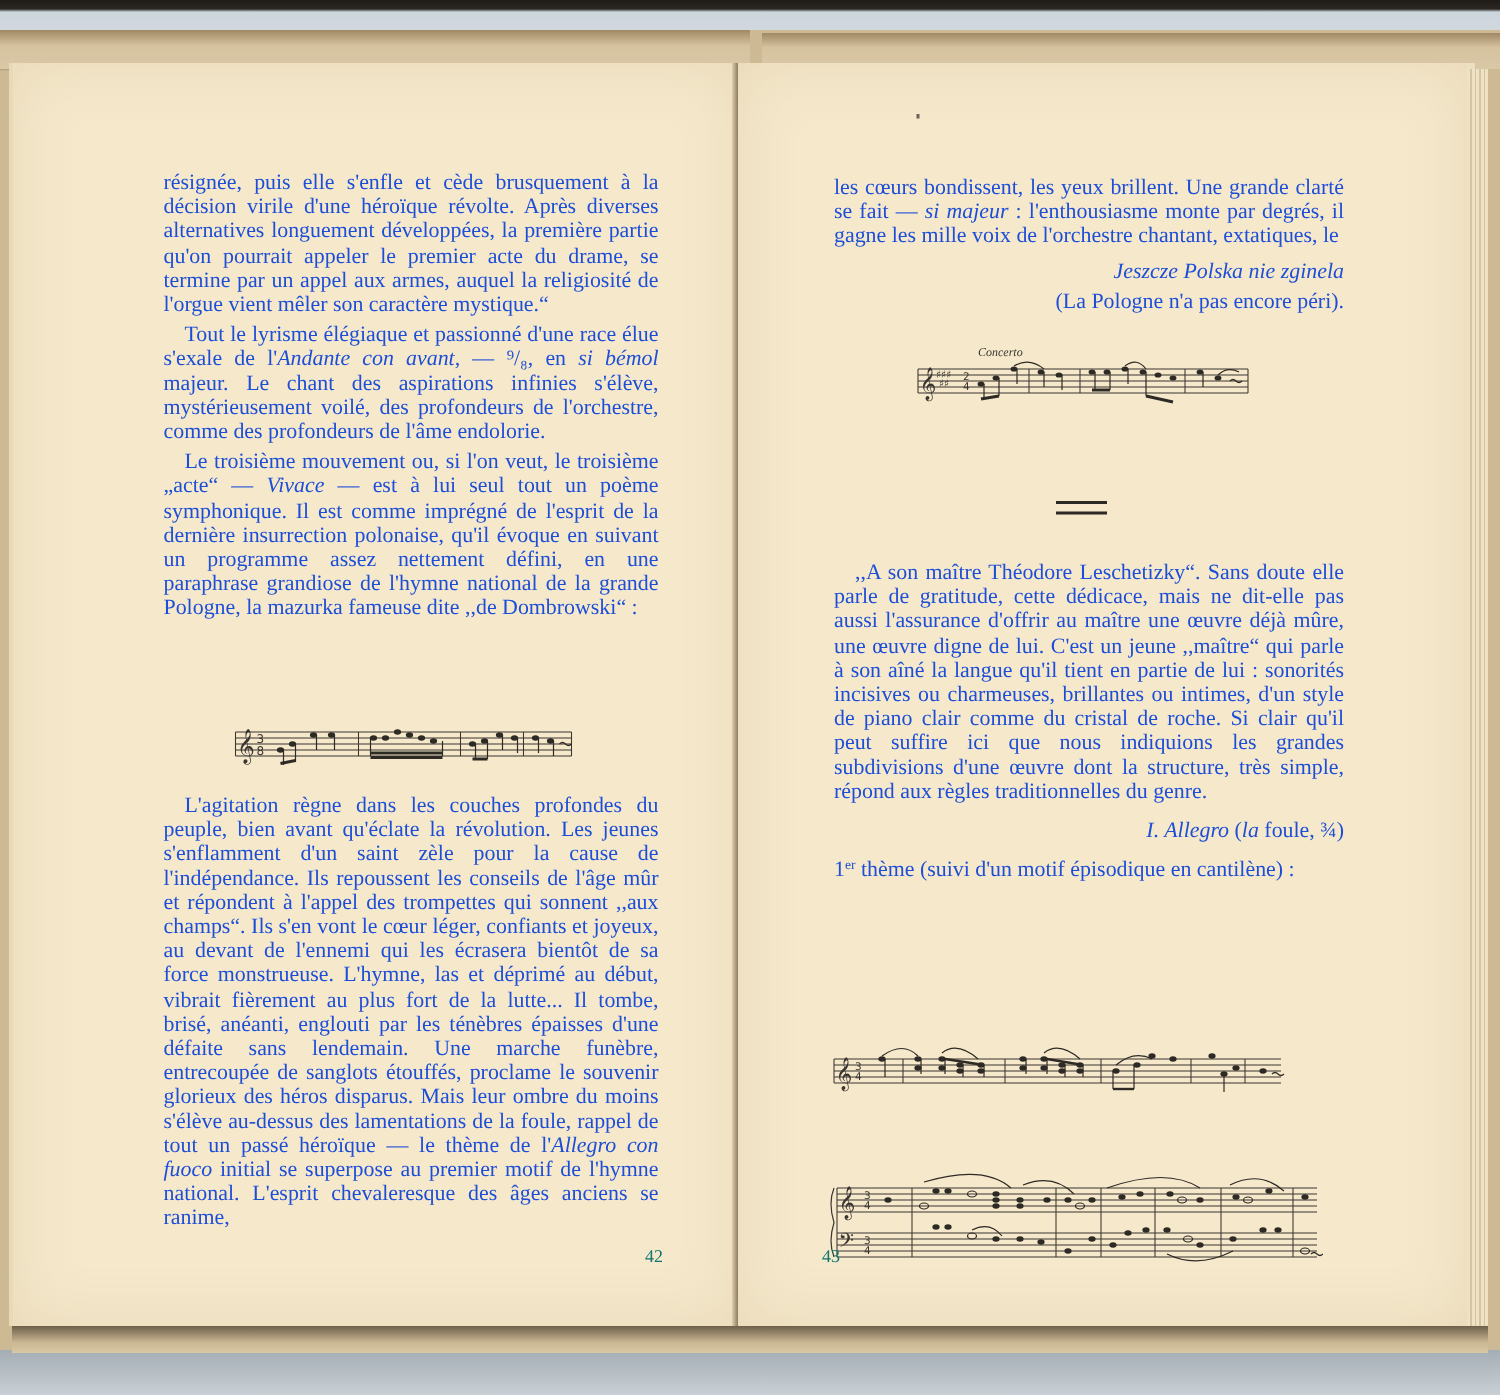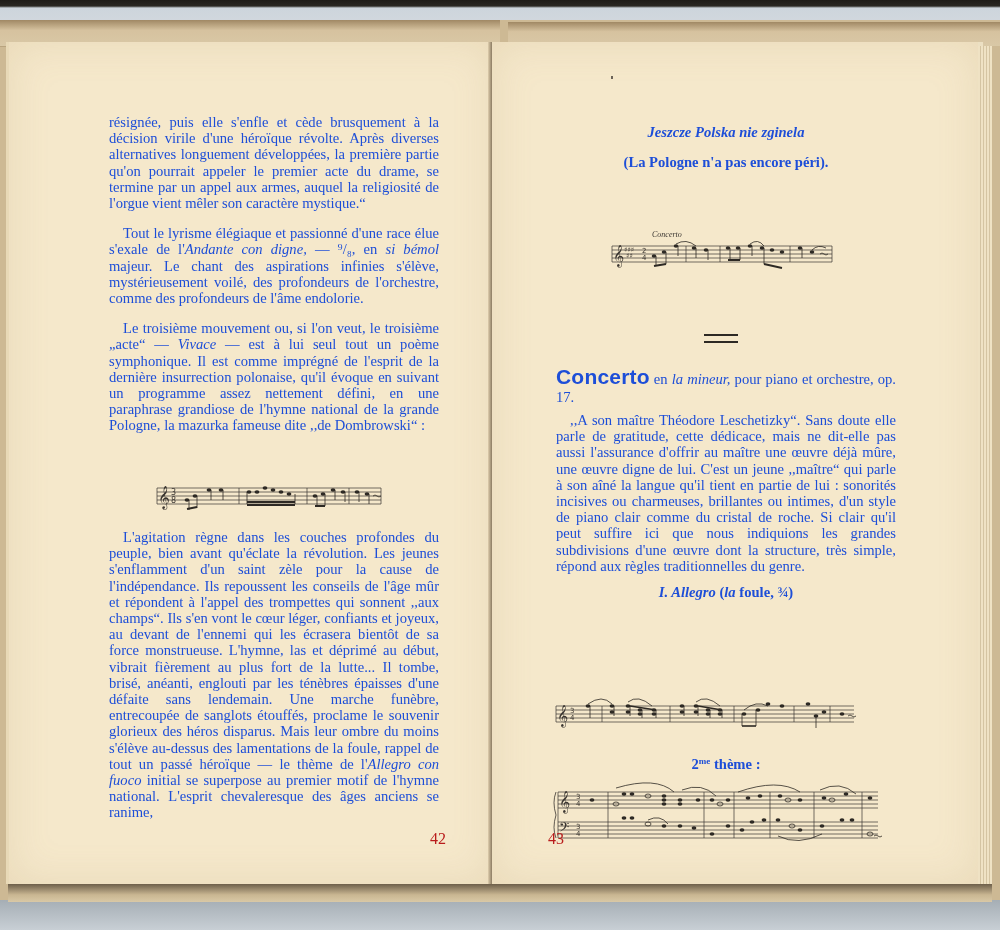--- a/index.html
+++ b/index.html
@@ -47,25 +47,25 @@
       background: linear-gradient(#6d5f4a, #c9b692 60%, #d9c8a6);
     }
     .text-block {
       position: absolute;
       font-size: 14.6px; line-height: 16.2px;
       text-align: justify;
       color: #1d4ed8;
     }
     .text-block p { margin: 0; text-indent: 14px; }
     .text-block p.noindent { text-indent: 0; }
-    .text-block p + p { margin-top: 14px; }
-    .center { text-align: center; text-indent: 0 !important; font-weight: bold; }
+    .text-block p + p { margin-top: 4px; }
+    .center { text-align: right; text-indent: 0 !important; }
     .italic { font-style: italic; }
     .page-num {
-      position: absolute; font-size: 16px; color: #b91c1c;
+      position: absolute; font-size: 12px; color: #0f766e;
     }
     .staff {
       position: absolute;
     }
     .staff svg { display: block; }
     .rule-double {
       position: absolute; width: 34px; height: 5px;
       border-top: 2px solid #2d2924; border-bottom: 2px solid #2d2924;
     }
     .heading-concerto {
@@ -81,21 +81,21 @@
 
 <div class="scan-bottom"></div>
 <div class="cover"></div>
 <div class="cover-top-left"></div>
 <div class="cover-top-right"></div>
 <div class="cover-bottom"></div>
 
 <div class="page page-left">
   <div class="text-block" style="left:100px; top:72px; width:330px;">
     <p class="noindent">résignée, puis elle s'enfle et cède brusquement à la décision virile d'une héroïque révolte. Après diverses alternatives longuement développées, la première partie qu'on pourrait appeler le premier acte du drame, se termine par un appel aux armes, auquel la religiosité de l'orgue vient mêler son caractère mystique.“</p>
-    <p><span>Tout le lyrisme élégiaque et passionné d'une race élue s'exale de l'</span><span class="italic">Andante con digne,</span><span> — ⁹/₈, en </span><span class="italic">si bémol</span><span> majeur. Le chant des aspirations infinies s'élève, mystérieusement voilé, des profondeurs de l'orchestre, comme des profondeurs de l'âme endolorie.</span></p>
+    <p><span>Tout le lyrisme élégiaque et passionné d'une race élue s'exale de l'</span><span class="italic">Andante con avant,</span><span> — ⁹/₈, en </span><span class="italic">si bémol</span><span> majeur. Le chant des aspirations infinies s'élève, mystérieusement voilé, des profondeurs de l'orchestre, comme des profondeurs de l'âme endolorie.</span></p>
     <p><span>Le troisième mouvement ou, si l'on veut, le troisième „acte“ — </span><span class="italic">Vivace</span><span> — est à lui seul tout un poème symphonique. Il est comme imprégné de l'esprit de la dernière insurrection polonaise, qu'il évoque en suivant un programme assez nettement défini, en une paraphrase grandiose de l'hymne national de la grande Pologne, la mazurka fameuse dite ,,de Dombrowski“ :</span></p>
   </div>
 
   <div class="staff" style="left:144px; top:436px;">
     <svg width="232" height="36" viewBox="0 0 232 36">
       <g stroke="#3a3530" stroke-width="0.7">
         <line x1="4" y1="10" x2="228" y2="10"></line>
           <line x1="4" y1="14" x2="228" y2="14"></line>
         <line x1="4" y1="18" x2="228" y2="18"></line>
           <line x1="4" y1="22" x2="228" y2="22"></line>
@@ -157,20 +157,21 @@
 
   <div class="page-num" style="left:421px; top:788px;">42</div>
 </div>
 
 <div class="gutter"></div>
 
 <div class="page page-right">
   <div class="speck" style="left:119px; top:34px;"></div>
 
   <div class="text-block" style="left:64px; top:75px; width:340px;">
+    <p class="noindent"><span>les cœurs bondissent, les yeux brillent. Une grande clarté se fait — </span><span class="italic">si majeur</span><span> : l'enthousiasme monte par degrés, il gagne les mille voix de l'orchestre chantant, extatiques, le</span></p>
     <p class="center italic" style="margin-top:7px;">Jeszcze Polska nie zginela</p>
     <p class="center">(La Pologne n'a pas encore péri).</p>
   </div>
 
   <div class="tempo-mark" style="left:160px; top:188px;">Concerto</div>
   <div class="staff" style="left:118px; top:196px;">
     <svg width="224" height="34" viewBox="0 0 224 34">
       <g stroke="#3a3530" stroke-width="0.7">
         <line x1="2" y1="8" x2="222" y2="8"></line>
           <line x1="2" y1="12" x2="222" y2="12"></line>
@@ -224,23 +225,23 @@
         <line x1="154" y1="26" x2="172" y2="30"></line>
       </g>
       <path d="M210 16 q2 -2 4 0 q2 2 4 0" stroke="#2d2924" fill="none" stroke-width="0.8"></path>
     </svg>
   </div>
 
 
   <div class="rule-double" style="left:212px; top:292px;"></div>
 
   <div class="text-block" style="left:64px; top:326px; width:340px;">
-    <p class="noindent" style="line-height:18px;"><span class="heading-concerto">Concerto</span><span> en </span><span class="italic">la mineur,</span><span> pour piano et orchestre, op. 17.</span></p>
     <p style="margin-top:6px;">,,A son maître Théodore Leschetizky“. Sans doute elle parle de gratitude, cette dédicace, mais ne dit-elle pas aussi l'assurance d'offrir au maître une œuvre déjà mûre, une œuvre digne de lui. C'est un jeune ,,maître“ qui parle à son aîné la langue qu'il tient en partie de lui : sonorités incisives ou charmeuses, brillantes ou intimes, d'un style de piano clair comme du cristal de roche. Si clair qu'il peut suffire ici que nous indiquions les grandes subdivisions d'une œuvre dont la structure, très simple, répond aux règles traditionnelles du genre.</p>
     <p class="center" style="margin-top:10px;"><span class="italic">I. Allegro</span><span> (</span><span class="italic">la</span><span> foule, ¾)</span></p>
+    <p class="noindent" style="margin-top:6px;"><span>1</span><span class="sup">er</span><span> thème (suivi d'un motif épisodique en cantilène) :</span></p>
   </div>
 
   <div class="staff" style="left:62px; top:654px; top:652px;"></div>
   <div class="staff" style="left:62px; top:650px;">
     <svg width="330" height="40" viewBox="0 0 330 40">
       <g stroke="#3a3530" stroke-width="0.7">
         <line x1="2" y1="14" x2="300" y2="14"></line>
           <line x1="2" y1="18" x2="300" y2="18"></line>
         <line x1="2" y1="22" x2="300" y2="22"></line>
           <line x1="2" y1="26" x2="300" y2="26"></line>
@@ -302,23 +303,20 @@
       </g>
       <g stroke="#2d2924" stroke-width="1.6">
         <line x1="76" y1="14" x2="102" y2="18"></line>
           <line x1="144" y1="14" x2="168" y2="18"></line>
         <line x1="188" y1="34" x2="202" y2="34"></line>
       </g>
       <path d="M294 24 q2 -2 4 0 q2 2 4 0" stroke="#2d2924" fill="none" stroke-width="0.8"></path>
     </svg>
   </div>
 
-  <div class="text-block" style="left:64px; top:711px; width:340px;">
-    <p class="center"><span>2</span><span class="sup">me</span><span> thème :</span></p>
-  </div>
 
   <div class="staff" style="left:60px; top:736px;">
     <svg width="330" height="70" viewBox="0 0 330 70">
       <g stroke="#3a3530" stroke-width="0.7">
         <line x1="6" y1="14" x2="326" y2="14"></line>
           <line x1="6" y1="18" x2="326" y2="18"></line>
         <line x1="6" y1="22" x2="326" y2="22"></line>
           <line x1="6" y1="26" x2="326" y2="26"></line>
         <line x1="6" y1="30" x2="326" y2="30"></line>
         <line x1="6" y1="44" x2="326" y2="44"></line>

